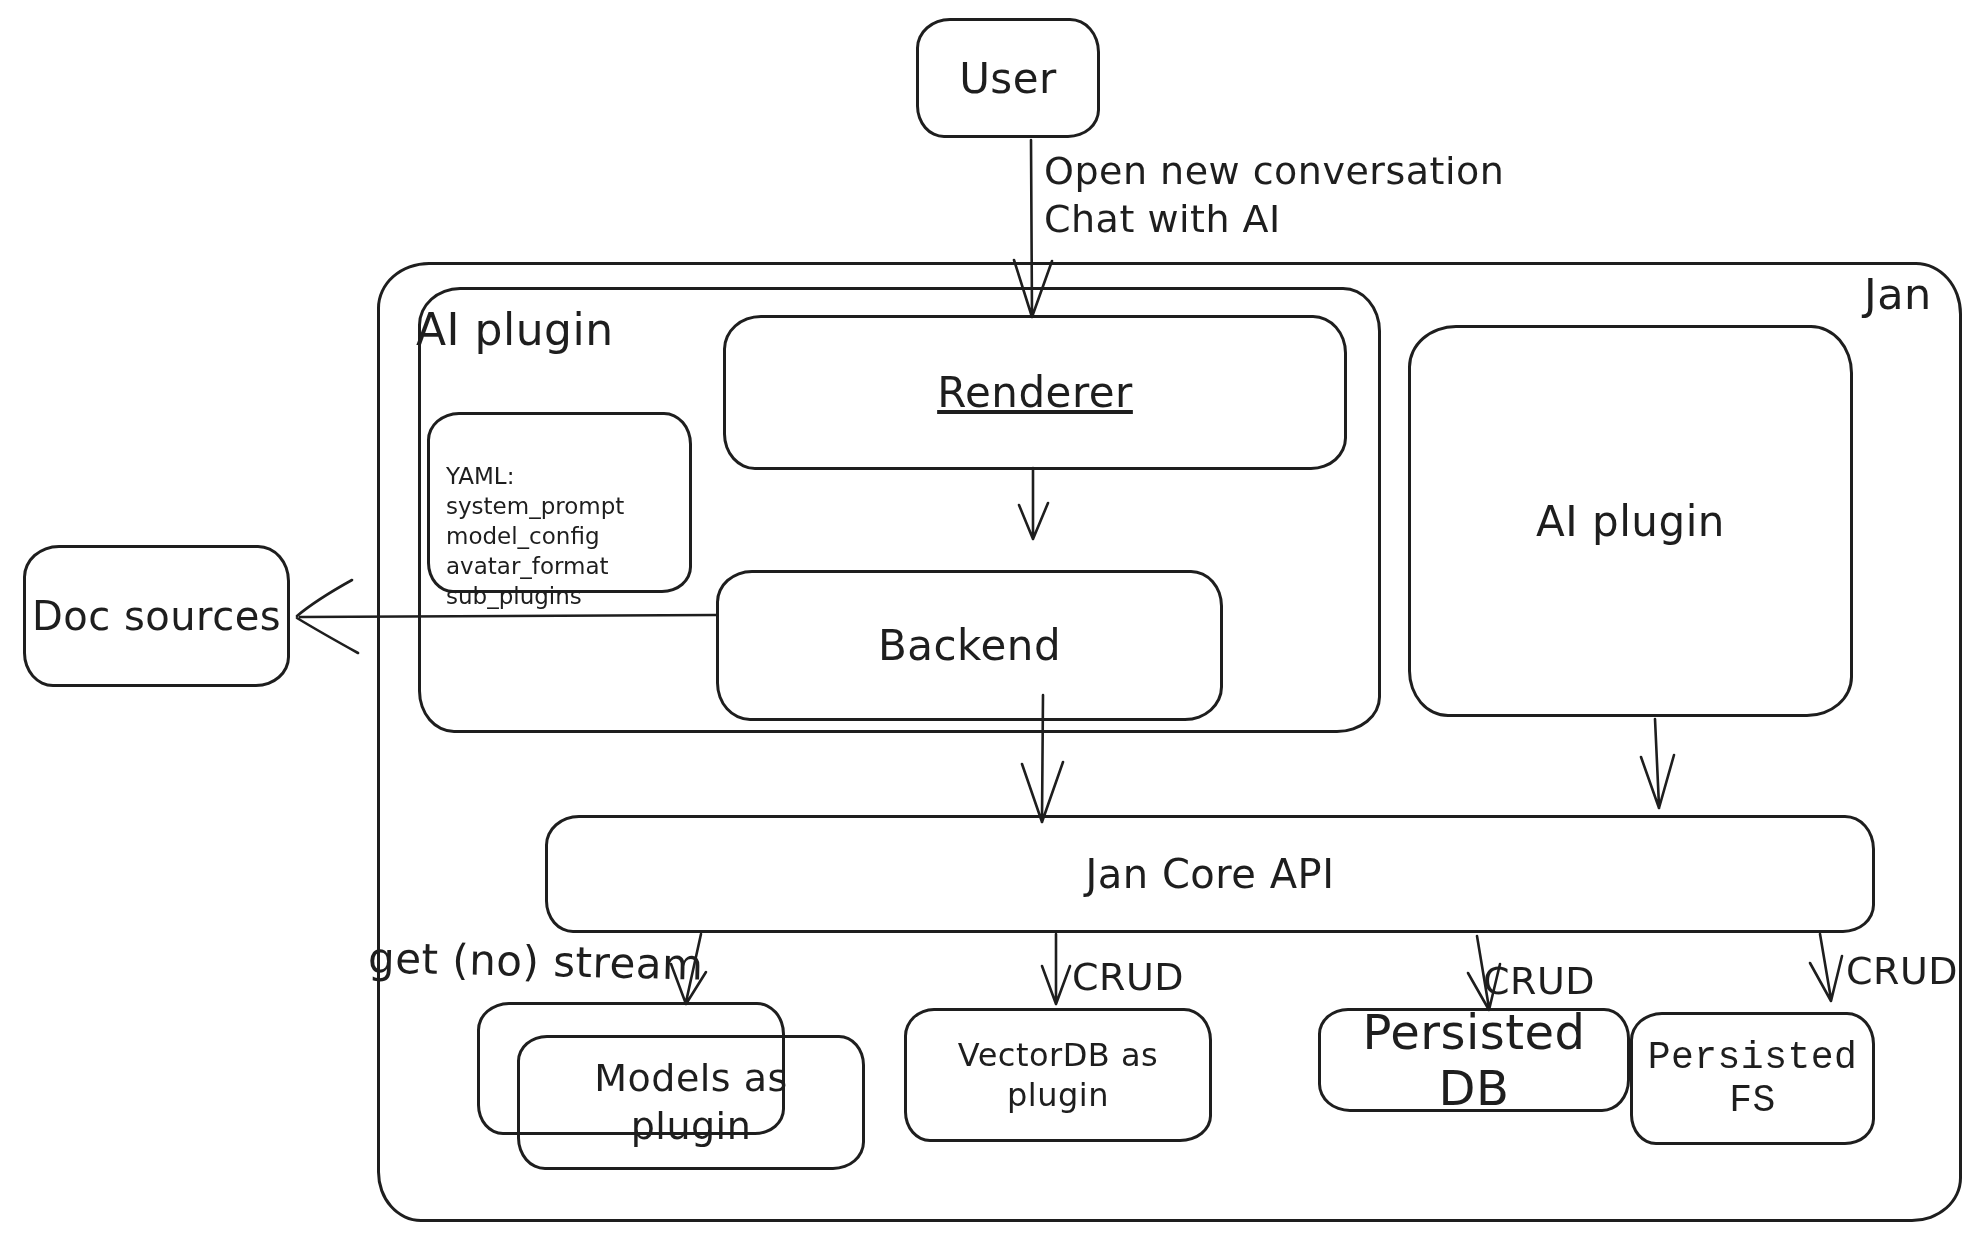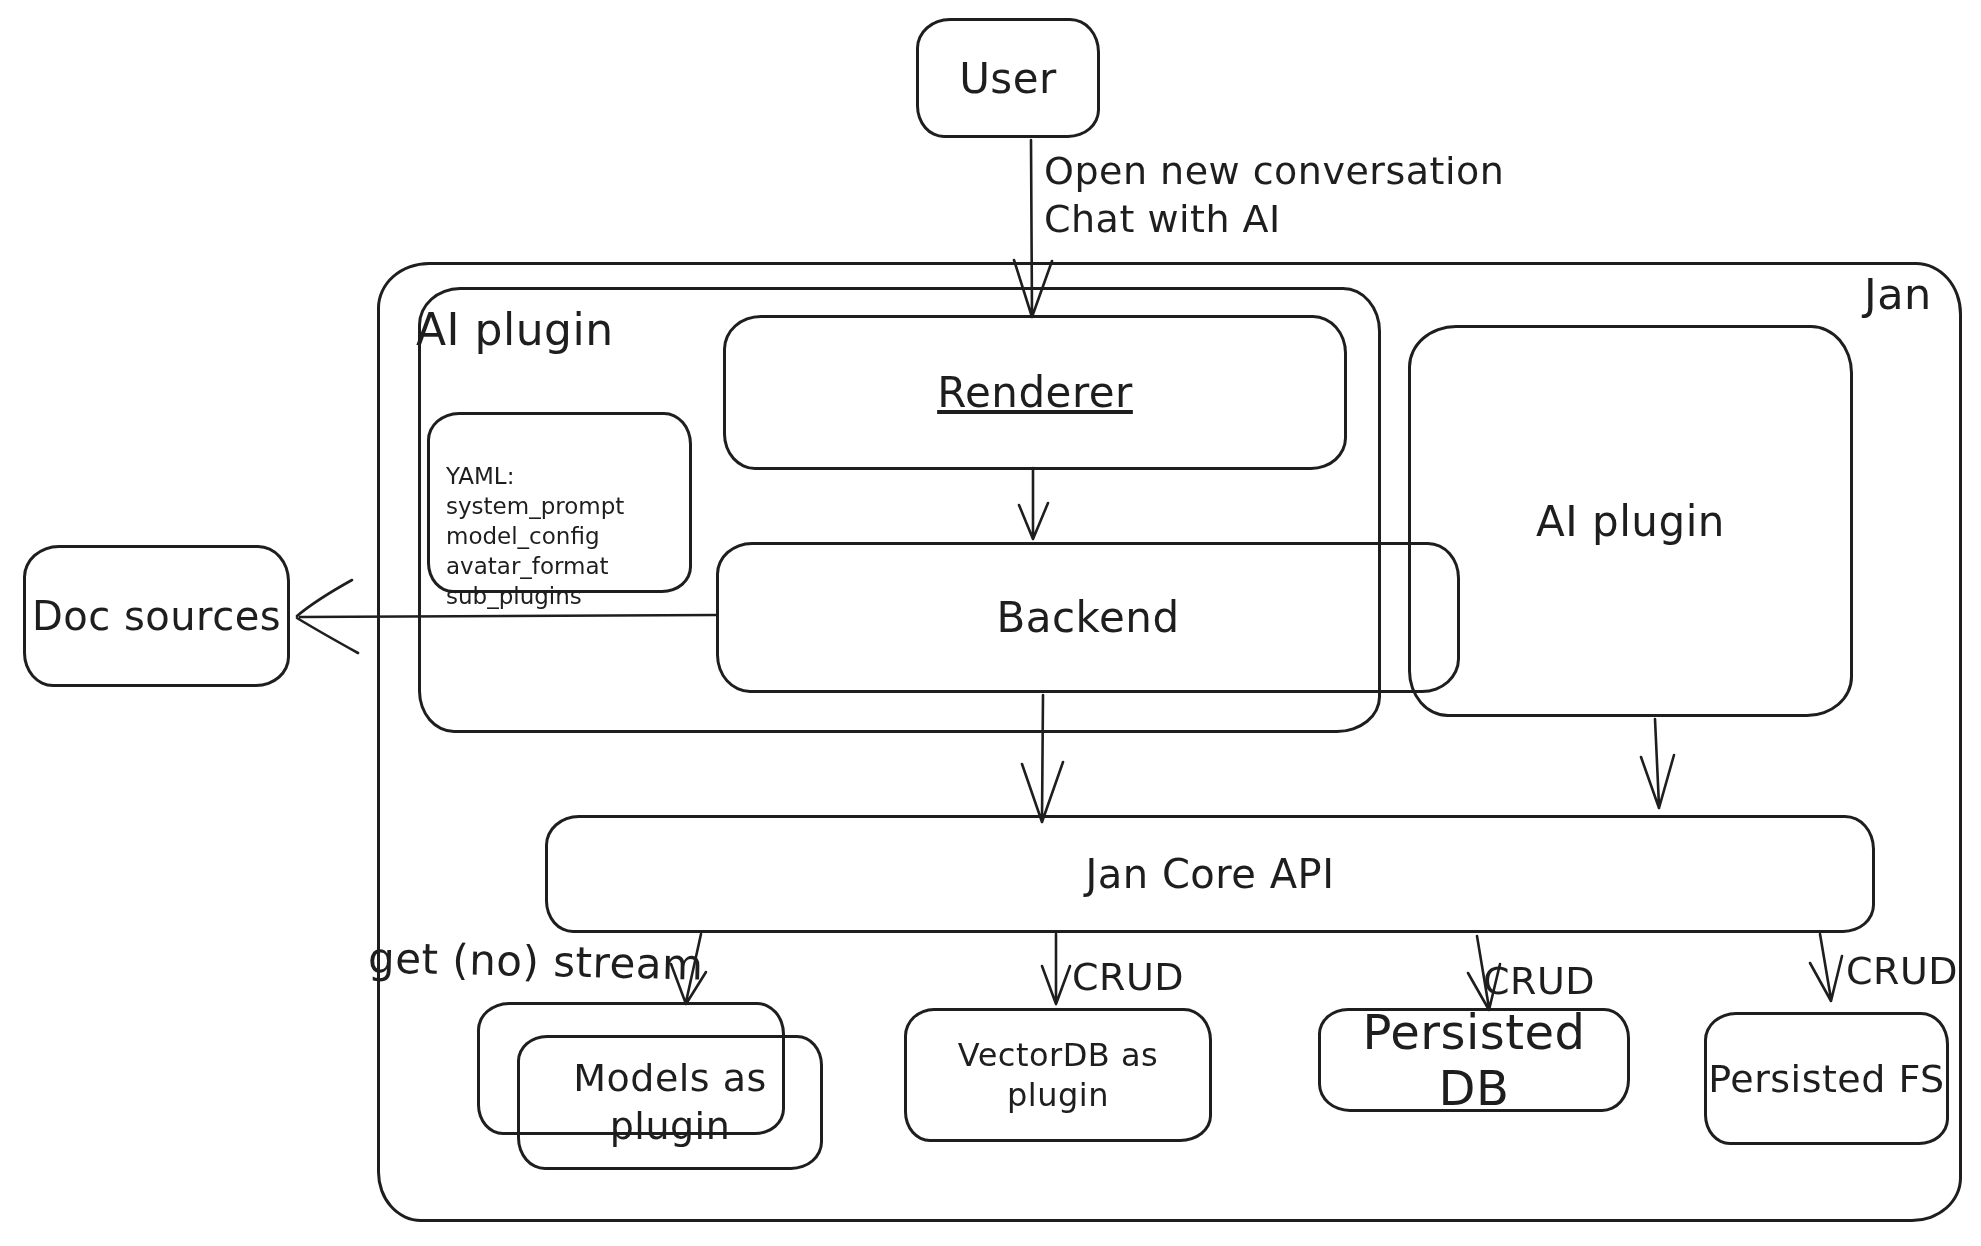--- a/index.html
+++ b/index.html
@@ -77,51 +77,51 @@
   <div class="box" style="left:427px;top:412px;width:265px;height:181px;border-radius:32px 28px 30px 26px / 28px 32px 26px 30px;align-items:flex-start;justify-content:flex-start;">
     <span class="note">
       <span>YAML:</span><br>
       <span>system_prompt</span><br>
       <span>model_config</span><br>
       <span>avatar_format</span><br>
       <span>sub_plugins</span>
     </span>
   </div>
 
-  <div class="box" style="left:716px;top:542px;width:744px;height:151px;border-radius:36px 32px 38px 34px / 32px 36px 34px 38px;font-size:42px;">
+  <div class="box" style="left:716px;top:570px;width:507px;height:151px;border-radius:36px 32px 38px 34px / 32px 36px 34px 38px;font-size:42px;">
     <span class="lbl">Backend</span>
   </div>
 
   <div class="box" style="left:23px;top:545px;width:267px;height:142px;border-radius:36px 32px 34px 30px / 32px 36px 30px 34px;font-size:40px;">
     <span class="lbl">Doc sources</span>
   </div>
 
   <div class="box" style="left:1408px;top:325px;width:445px;height:392px;border-radius:48px 42px 46px 40px / 42px 48px 40px 46px;font-size:42px;">
     <span class="lbl">AI plugin</span>
   </div>
 
   <div class="box" style="left:545px;top:815px;width:1330px;height:118px;border-radius:34px 30px 32px 28px / 30px 34px 28px 32px;font-size:40px;justify-content:center;">
     <span class="lbl">Jan Core API</span>
   </div>
 
   <div class="box" style="left:477px;top:1002px;width:308px;height:133px;border-radius:32px 28px 30px 26px / 28px 32px 26px 30px;"></div>
 
-  <div class="box" style="left:517px;top:1035px;width:306px;height:135px;border-radius:30px 26px 32px 28px / 26px 30px 28px 32px;font-size:38px;">
+  <div class="box" style="left:517px;top:1035px;width:348px;height:135px;border-radius:30px 26px 32px 28px / 26px 30px 28px 32px;font-size:38px;">
     <span class="lbl" style="width:230px;white-space:normal;line-height:1.25;">Models as plugin</span>
   </div>
 
   <div class="box" style="left:904px;top:1008px;width:308px;height:134px;border-radius:30px 28px 32px 26px / 28px 32px 26px 30px;font-size:32px;">
     <span class="lbl" style="width:265px;white-space:normal;line-height:1.25;">VectorDB as plugin</span>
   </div>
 
   <div class="box" style="left:1318px;top:1008px;width:312px;height:104px;border-radius:30px 26px 28px 32px / 26px 30px 32px 28px;font-size:48px;">
     <span class="lbl">Persisted DB</span>
   </div>
 
-  <div class="box" style="left:1704px;top:1012px;width:245px;height:133px;border-radius:32px 28px 30px 26px / 28px 32px 26px 30px;font-size:38px;">
+  <div class="box" style="left:1630px;top:1012px;width:245px;height:133px;border-radius:32px 28px 30px 26px / 28px 32px 26px 30px;font-size:38px;font-family:Liberation Mono, monospace;">
     <span class="lbl">Persisted FS</span>
   </div>
 
   <div class="floating-label" style="left:1044px;top:148px;font-size:38px;">
     <span>Open new conversation</span><br>
     <span>Chat with AI</span>
   </div>
 
   <div class="floating-label" style="left:368px;top:936px;font-size:42px;transform:rotate(1.2deg);">get (no) stream</div>
 

